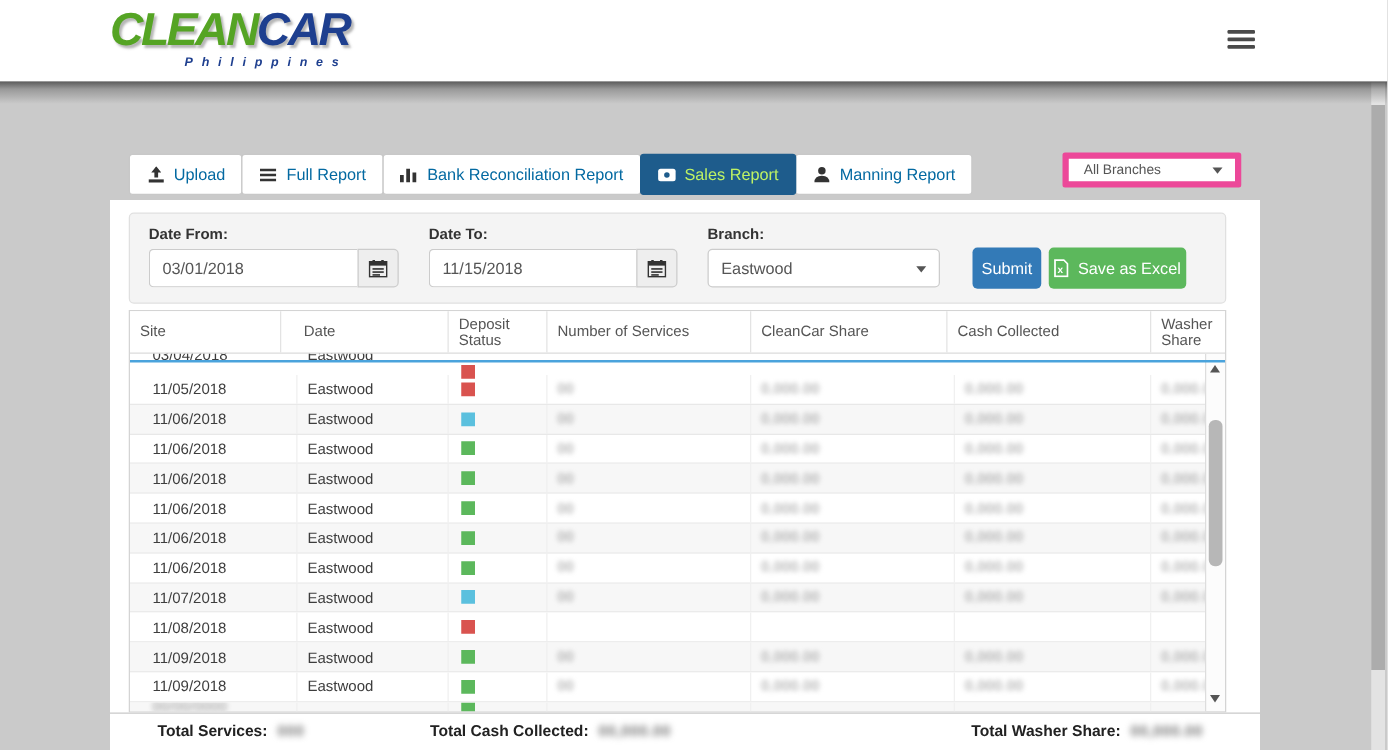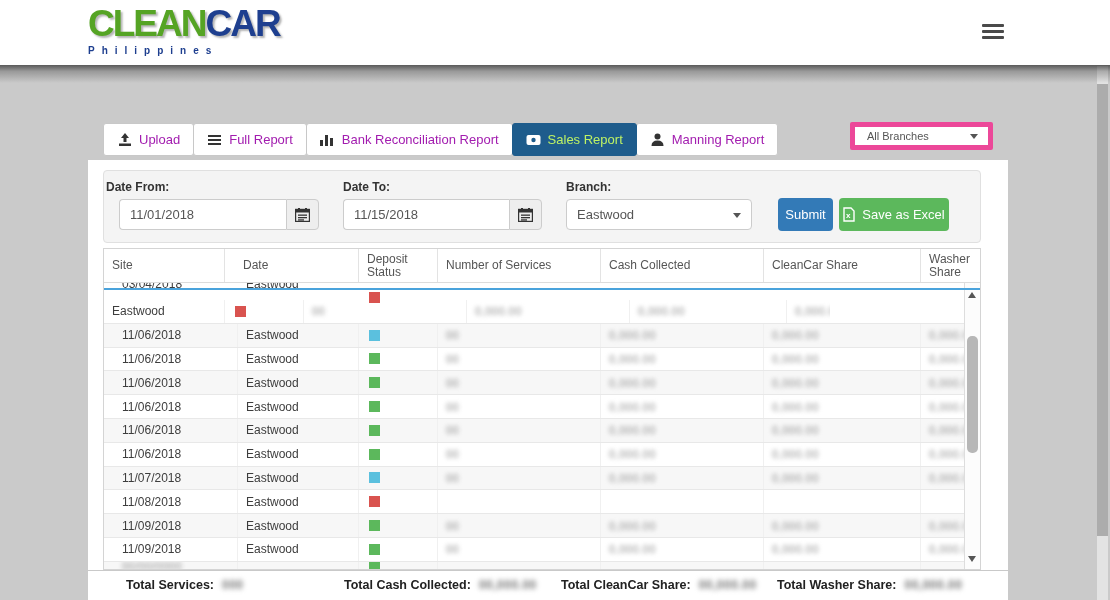--- a/index.html
+++ b/index.html
@@ -4,37 +4,37 @@
 <style>
   * { margin:0; padding:0; box-sizing:border-box; }
   html,body { width:1110px; height:600px; }
   body { font-family:"Liberation Sans", sans-serif; background:#cacaca; }
   .screen { position:relative; width:1110px; height:600px; background:#cacaca; overflow:hidden; }
 
   
   .header { position:absolute; top:0; left:0; width:1110px; height:65px; background:#ffffff; z-index:5; }
   .header-shadow { position:absolute; top:65px; left:0; width:1110px; height:18px; z-index:4;
     background:linear-gradient(180deg, rgba(20,20,20,.62) 0%, rgba(40,40,40,.30) 35%, rgba(80,80,80,0) 100%); }
-  .logo { position:absolute; left:88px; top:4px; width:190px; text-align:left; }
+  .logo { position:absolute; left:88px; top:4px; width:190px; text-align:right;font-style:italic; }
   .logo-main { font-size:37px; font-weight:bold; letter-spacing:-2px; line-height:40px;
     text-shadow:2px 2px 2px rgba(90,90,90,.45); }
   .logo-green { color:#55a424; }
   .logo-blue { color:#1e3f8f; }
   .logo-sub { font-size:10px; font-weight:bold; color:#1e3f8f; letter-spacing:7px; margin-top:1px; }
   .hamburger { position:absolute; left:980px; top:24px; width:26px; height:16px; cursor:pointer; }
   .hamburger span { display:block; width:22px; height:3px; background:#4a4a4a; margin:0 0 3px 2px; border-radius:1px; }
 
   
   .bsb { position:absolute; left:1097px; top:66px; width:11px; height:534px; background:#e3e3e3; z-index:3; }
   .bsb-thumb { position:absolute; left:0; top:18px; width:11px; height:452px; background:#acacac; }
 
   
   .tabs { position:absolute; left:103px; top:123px; height:33px; display:flex; z-index:2; }
   .tab { height:33px; display:flex; align-items:center; gap:7px; padding:0 13px; background:#ffffff;
-    border:1px solid #c8c8c8; border-radius:3px; margin-left:-1px; font-size:13px; color:#a21caf; cursor:pointer; white-space:nowrap; }
+    border:1px solid #c8c8c8; border-radius:3px; margin-left:-1px; font-size:13px; color:#0369a1; cursor:pointer; white-space:nowrap; }
   .tab:first-child { margin-left:0; }
   .tab.active { background:#1e5c8c; border-color:#1e5c8c; color:#bef264; z-index:2; }
   .tab .ticon { display:inline-flex; width:15px; height:14px; align-items:center; justify-content:center; }
 
   
   .top-select { position:absolute; left:850px; top:122px; width:143px; height:28px; background:#fff;
     border:5px solid #ec4899; border-radius:2px; font-size:11px; color:#555; display:flex; align-items:center;
     padding-left:12px; cursor:pointer; }
   .caret { width:0; height:0; border-left:4px solid transparent; border-right:4px solid transparent;
     border-top:5px solid #555; position:absolute; right:10px; top:50%; margin-top:-2px; }
@@ -174,23 +174,23 @@
     </div>
 
   <div class="top-select">
     <span>All Branches</span>
     <span class="caret"></span>
   </div>
 
   <div class="card">
 
     <div class="filter-panel">
-      <div class="f-label" style="left:2px;text-align:center;">Date From:</div>
+      <div class="f-label" style="left:15px;text-align:center;">Date From:</div>
       <div class="f-group" style="left:15px;">
-        <div class="f-input" style="width:167px;">11/01/2018</div>
+        <div class="f-input" style="width:167px;">03/01/2018</div>
         <div class="f-addon">
           <svg width="15" height="14" viewBox="0 0 15 14">
               <rect x="0.5" y="1.5" width="14" height="12" fill="none" stroke="#333" stroke-width="1.4"></rect>
               <rect x="0.5" y="1.5" width="14" height="3" fill="#333"></rect>
               <rect x="3" y="0" width="2" height="3" fill="#333"></rect>
               <rect x="10" y="0" width="2" height="3" fill="#333"></rect>
               <rect x="3" y="6.5" width="9" height="1.3" fill="#333"></rect>
               <rect x="3" y="9" width="9" height="1.3" fill="#333"></rect>
               <rect x="3" y="11.3" width="6" height="1.3" fill="#333"></rect>
             </svg>
@@ -236,37 +236,38 @@
           </div>
           <div class="th c0">
             <span>Date</span>
           </div>
           <div class="th c2">
             <span>Deposit Status</span>
           </div>
           <div class="th c3">
             <span>Number of Services</span>
           </div>
+          <div class="th c5">
+            <span>CleanCar Share</span>
+          </div>
           <div class="th c4">
             <span>Cash Collected</span>
-          </div>
-          <div class="th c5">
-            <span>CleanCar Share</span>
           </div>
           <div class="th c6">
             <span style="display: inline-block; width: 40px; white-space: normal;">Washer Share</span>
           </div>
         </div>
       <div class="viewport">
         <span class="pt-date" id="pt-date">03/04/2018</span>
         <span class="pt-site" id="pt-site">Eastwood</span>
         <div class="blue-line"></div>
         <div class="pt-square sq-red" id="pt-square"></div>
         <div class="rows" id="rows">
             <div class="row">
+              <div class="cell c0">11/05/2018</div>
               <div class="cell c1">Eastwood</div>
               <div class="cell c2">
                 <span class="sq sq-red"></span>
               </div>
               <div class="cell c3">
                 <span class="blob">00</span>
               </div>
               <div class="cell c4">
                 <span class="blob">0,000.00</span>
               </div>
@@ -483,23 +484,19 @@
 
     <div class="totals" id="totals">
         <div class="tot-group" style="left: 38px;">
           <span class="tot-label">Total Services:</span>
           <span class="tot-blob">000</span>
         </div>
         <div class="tot-group" style="left: 256px;">
           <span class="tot-label">Total Cash Collected:</span>
           <span class="tot-blob">00,000.00</span>
         </div>
-        <div class="tot-group" style="left: 473px;">
-          <span class="tot-label">Total CleanCar Share:</span>
-          <span class="tot-blob">00,000.00</span>
-        </div>
         <div class="tot-group" style="left: 689px;">
           <span class="tot-label">Total Washer Share:</span>
           <span class="tot-blob">00,000.00</span>
         </div>
       </div>
   </div>
 </div>
 
 </body></html>

